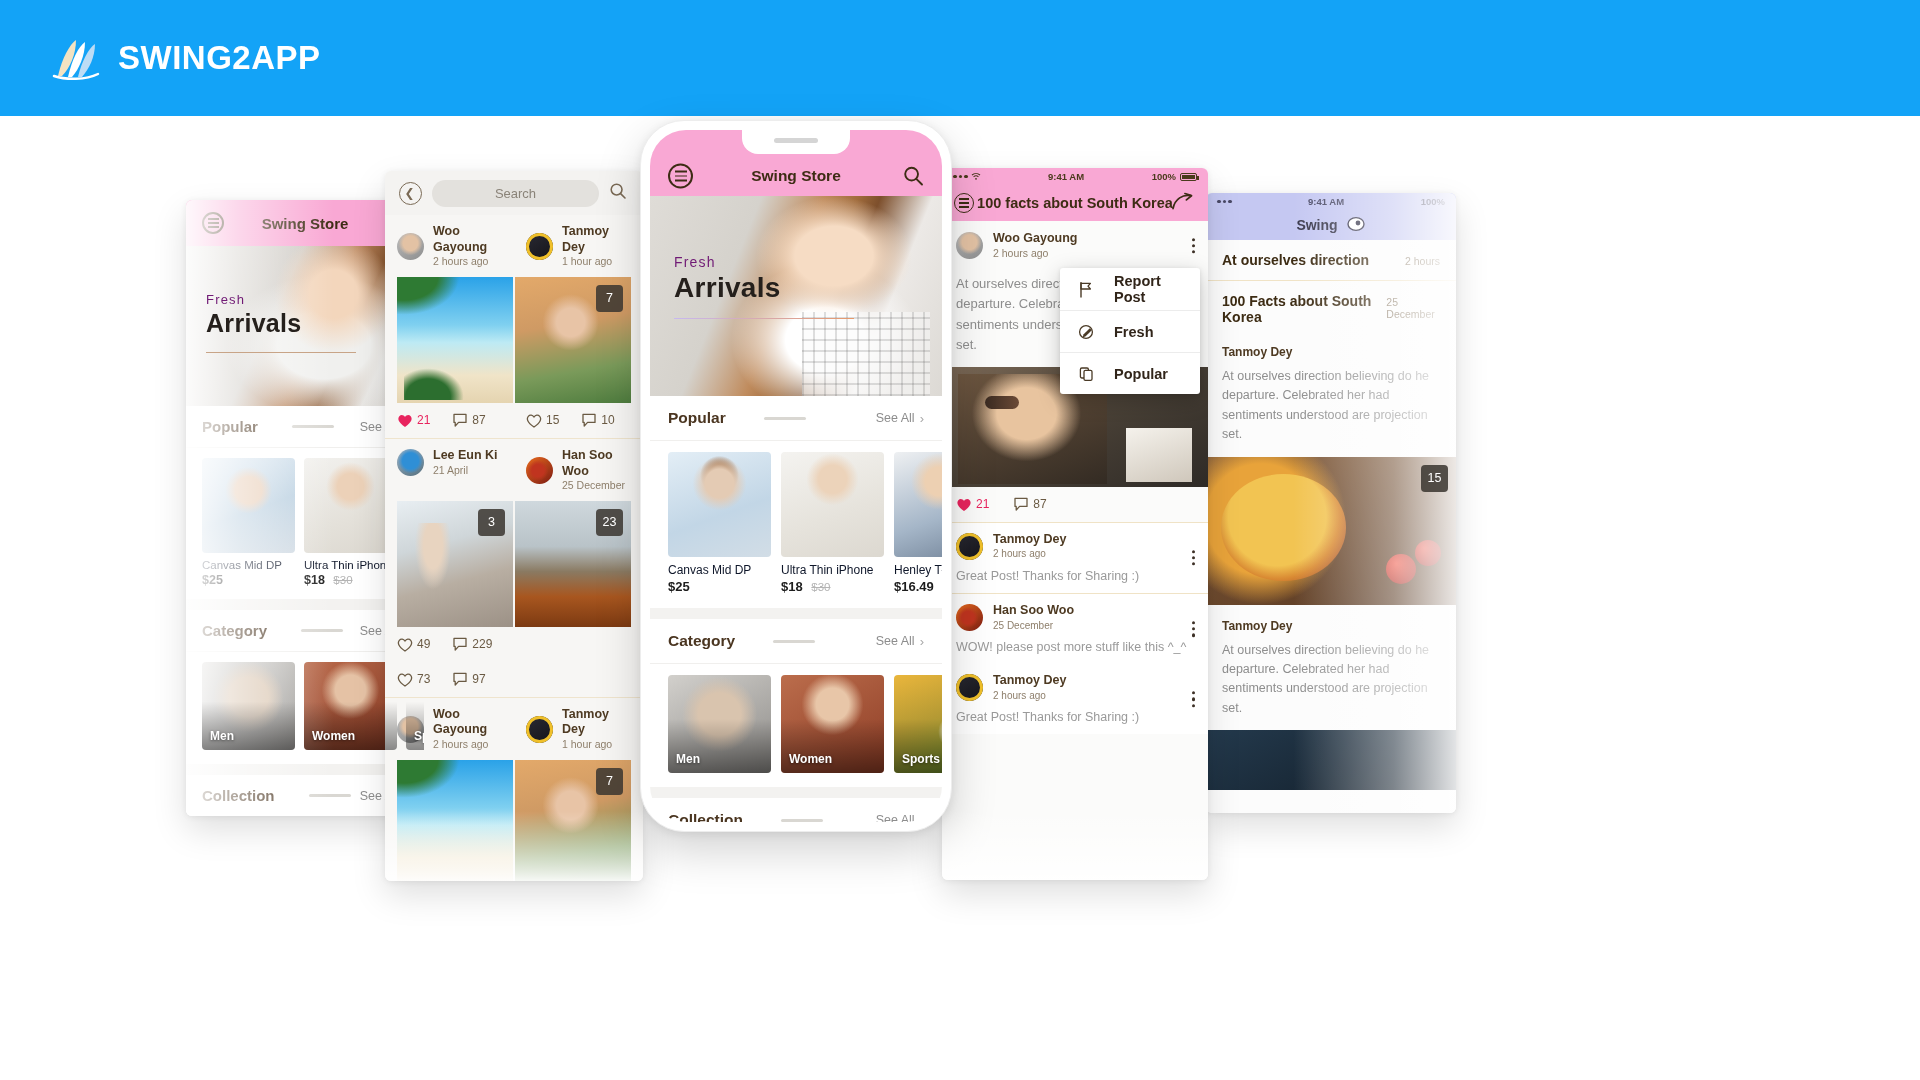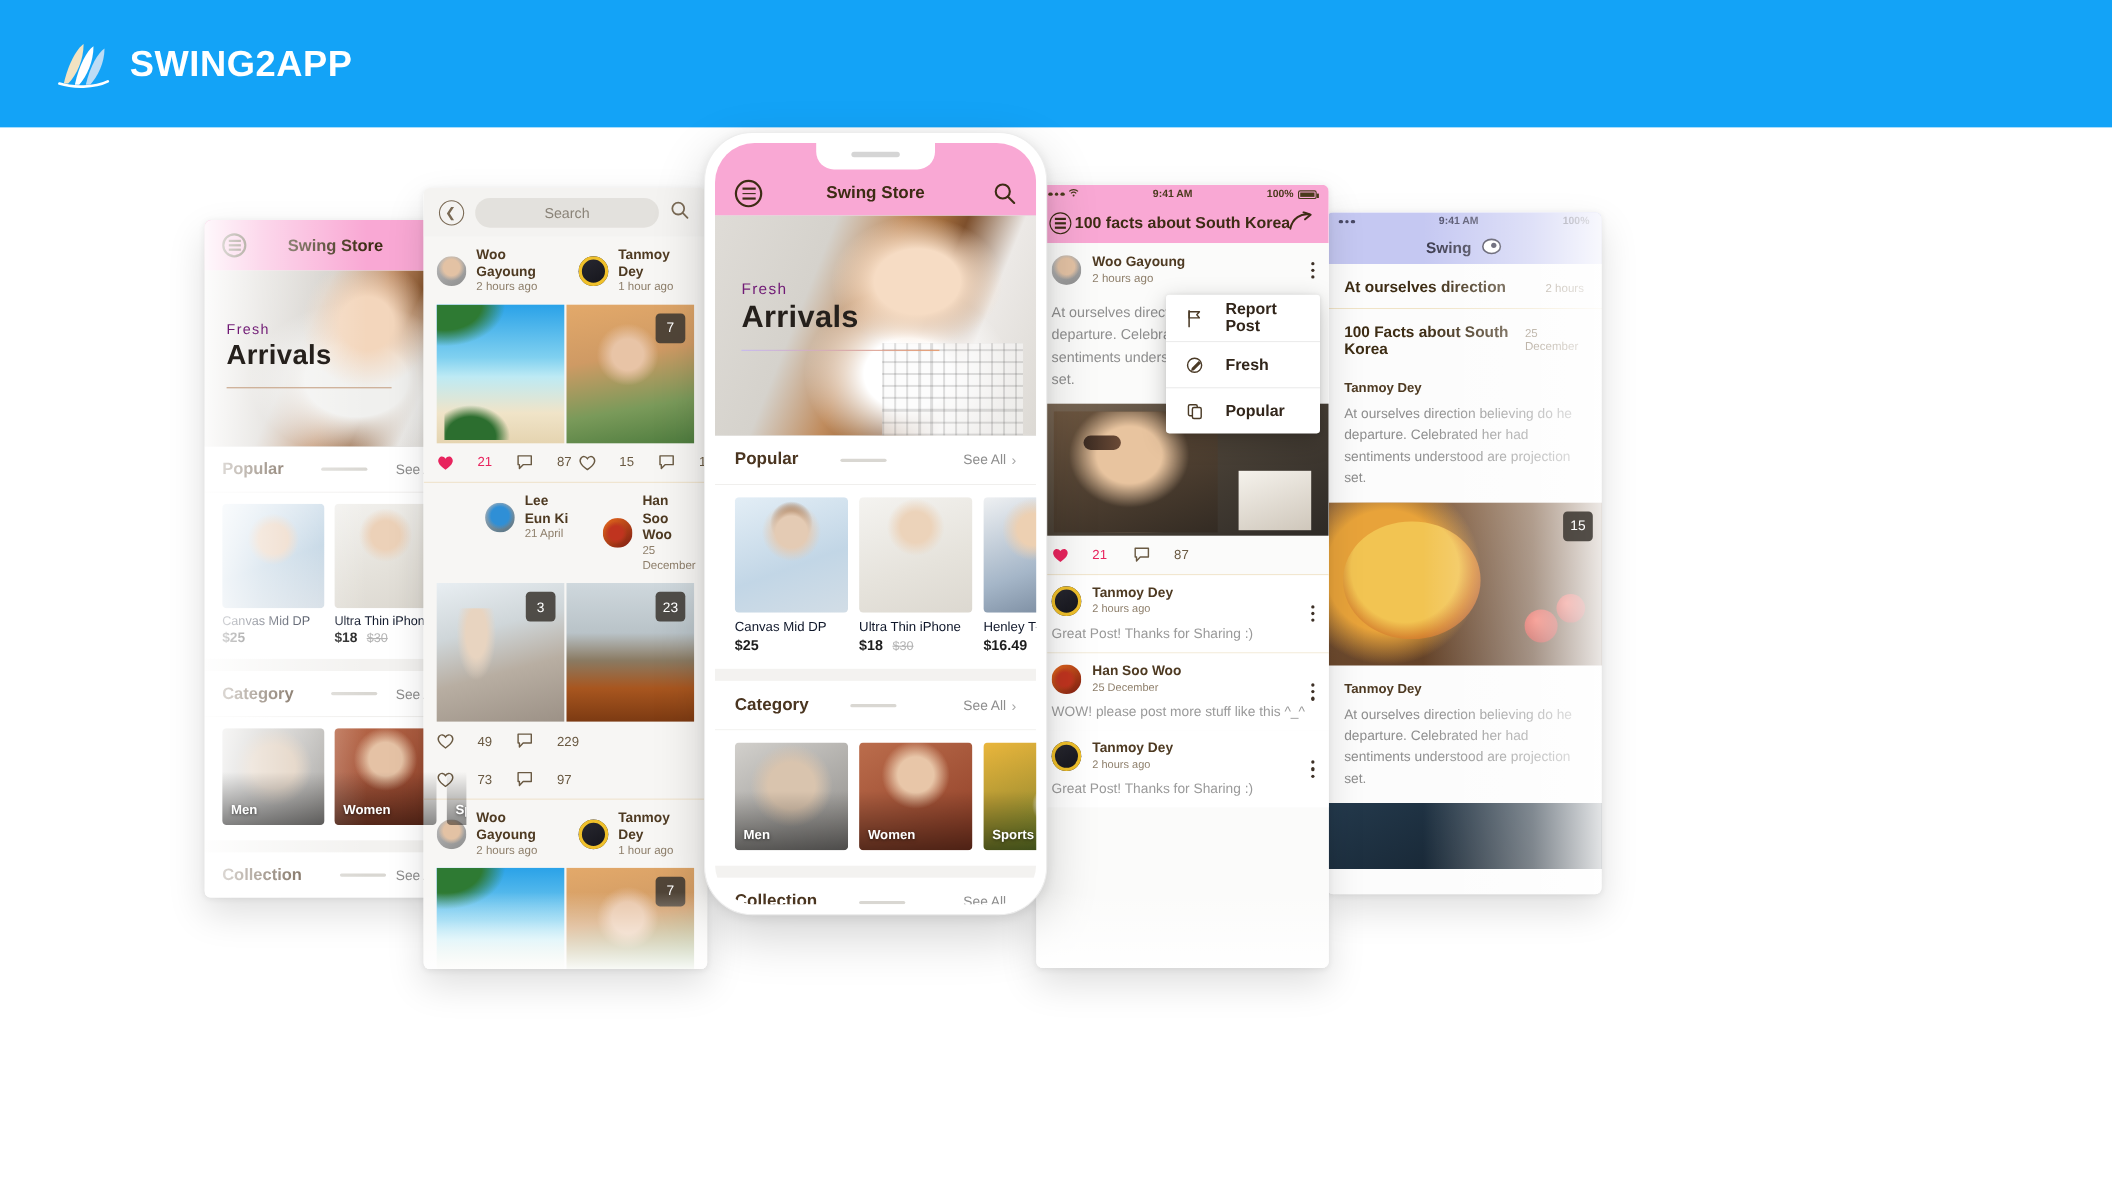--- a/index.html
+++ b/index.html
@@ -125,21 +125,21 @@
   .fname { font-size:12.5px; color:#4e3a22; font-weight:bold; line-height:1.25; }
   .ftime { font-size:10.5px; color:#8e7f6b; line-height:1.3; }
   .fimg { width:100%; height:126px; position:relative; overflow:hidden; }
   .fbadge {
     position:absolute; right:8px; top:8px; z-index:4;
     min-width:27px; height:27px; padding:0 6px; border-radius:4px;
     background:rgba(58,54,48,0.86); color:#fff; font-size:12.5px;
     display:flex; align-items:center; justify-content:center;
   }
   .fstats { display:flex; align-items:center; gap:8px; padding:10px 12px; }
-  .fstat { display:flex; align-items:center; gap:21px; }
+  .fstat { display:flex; align-items:center; gap:4px; }
   .fstat .n { font-size:12px; color:#6a5a43; }
   .fstat.liked .n { color:#e8245e; }
   .fdiv { height:1px; background:#efe4cd; }
 
   
   .statusbar {
     height:17px; display:flex; align-items:center; padding:0 11px;
     font-size:9.5px; color:#4a3a1c; font-weight:bold;
   }
   .sb-dots { display:flex; align-items:center; gap:2px; }
@@ -380,21 +380,21 @@
           <div class="fstat" style="margin-left:14px;">
             <svg width="16" height="15" viewBox="0 0 16 15">
                 <path d="M2 1.4 H14 V9.4 H6.6 L3.2 13 V9.4 H2 Z" stroke="#6a5a43" stroke-width="1.3" fill="none" stroke-linejoin="round"></path>
               </svg>
             <span class="n">10</span>
           </div>
         </div>
       </div>
       <div class="fdiv"></div>
 
-      <div style="display:flex;padding-left:44px;">
+      <div style="display:flex;">
         <div class="ftile">
           <div class="fuser">
             <div class="favatar" style="background:radial-gradient(circle at 50% 44%,#2f8fd6 0 40%,rgba(0,0,0,0) 62%),linear-gradient(150deg,#9fb6c9,#55707f);"></div>
             <div>
               <div class="fname">Lee Eun Ki</div>
               <div class="ftime">21 April</div>
             </div>
           </div>
         </div>
         <div class="ftile">

